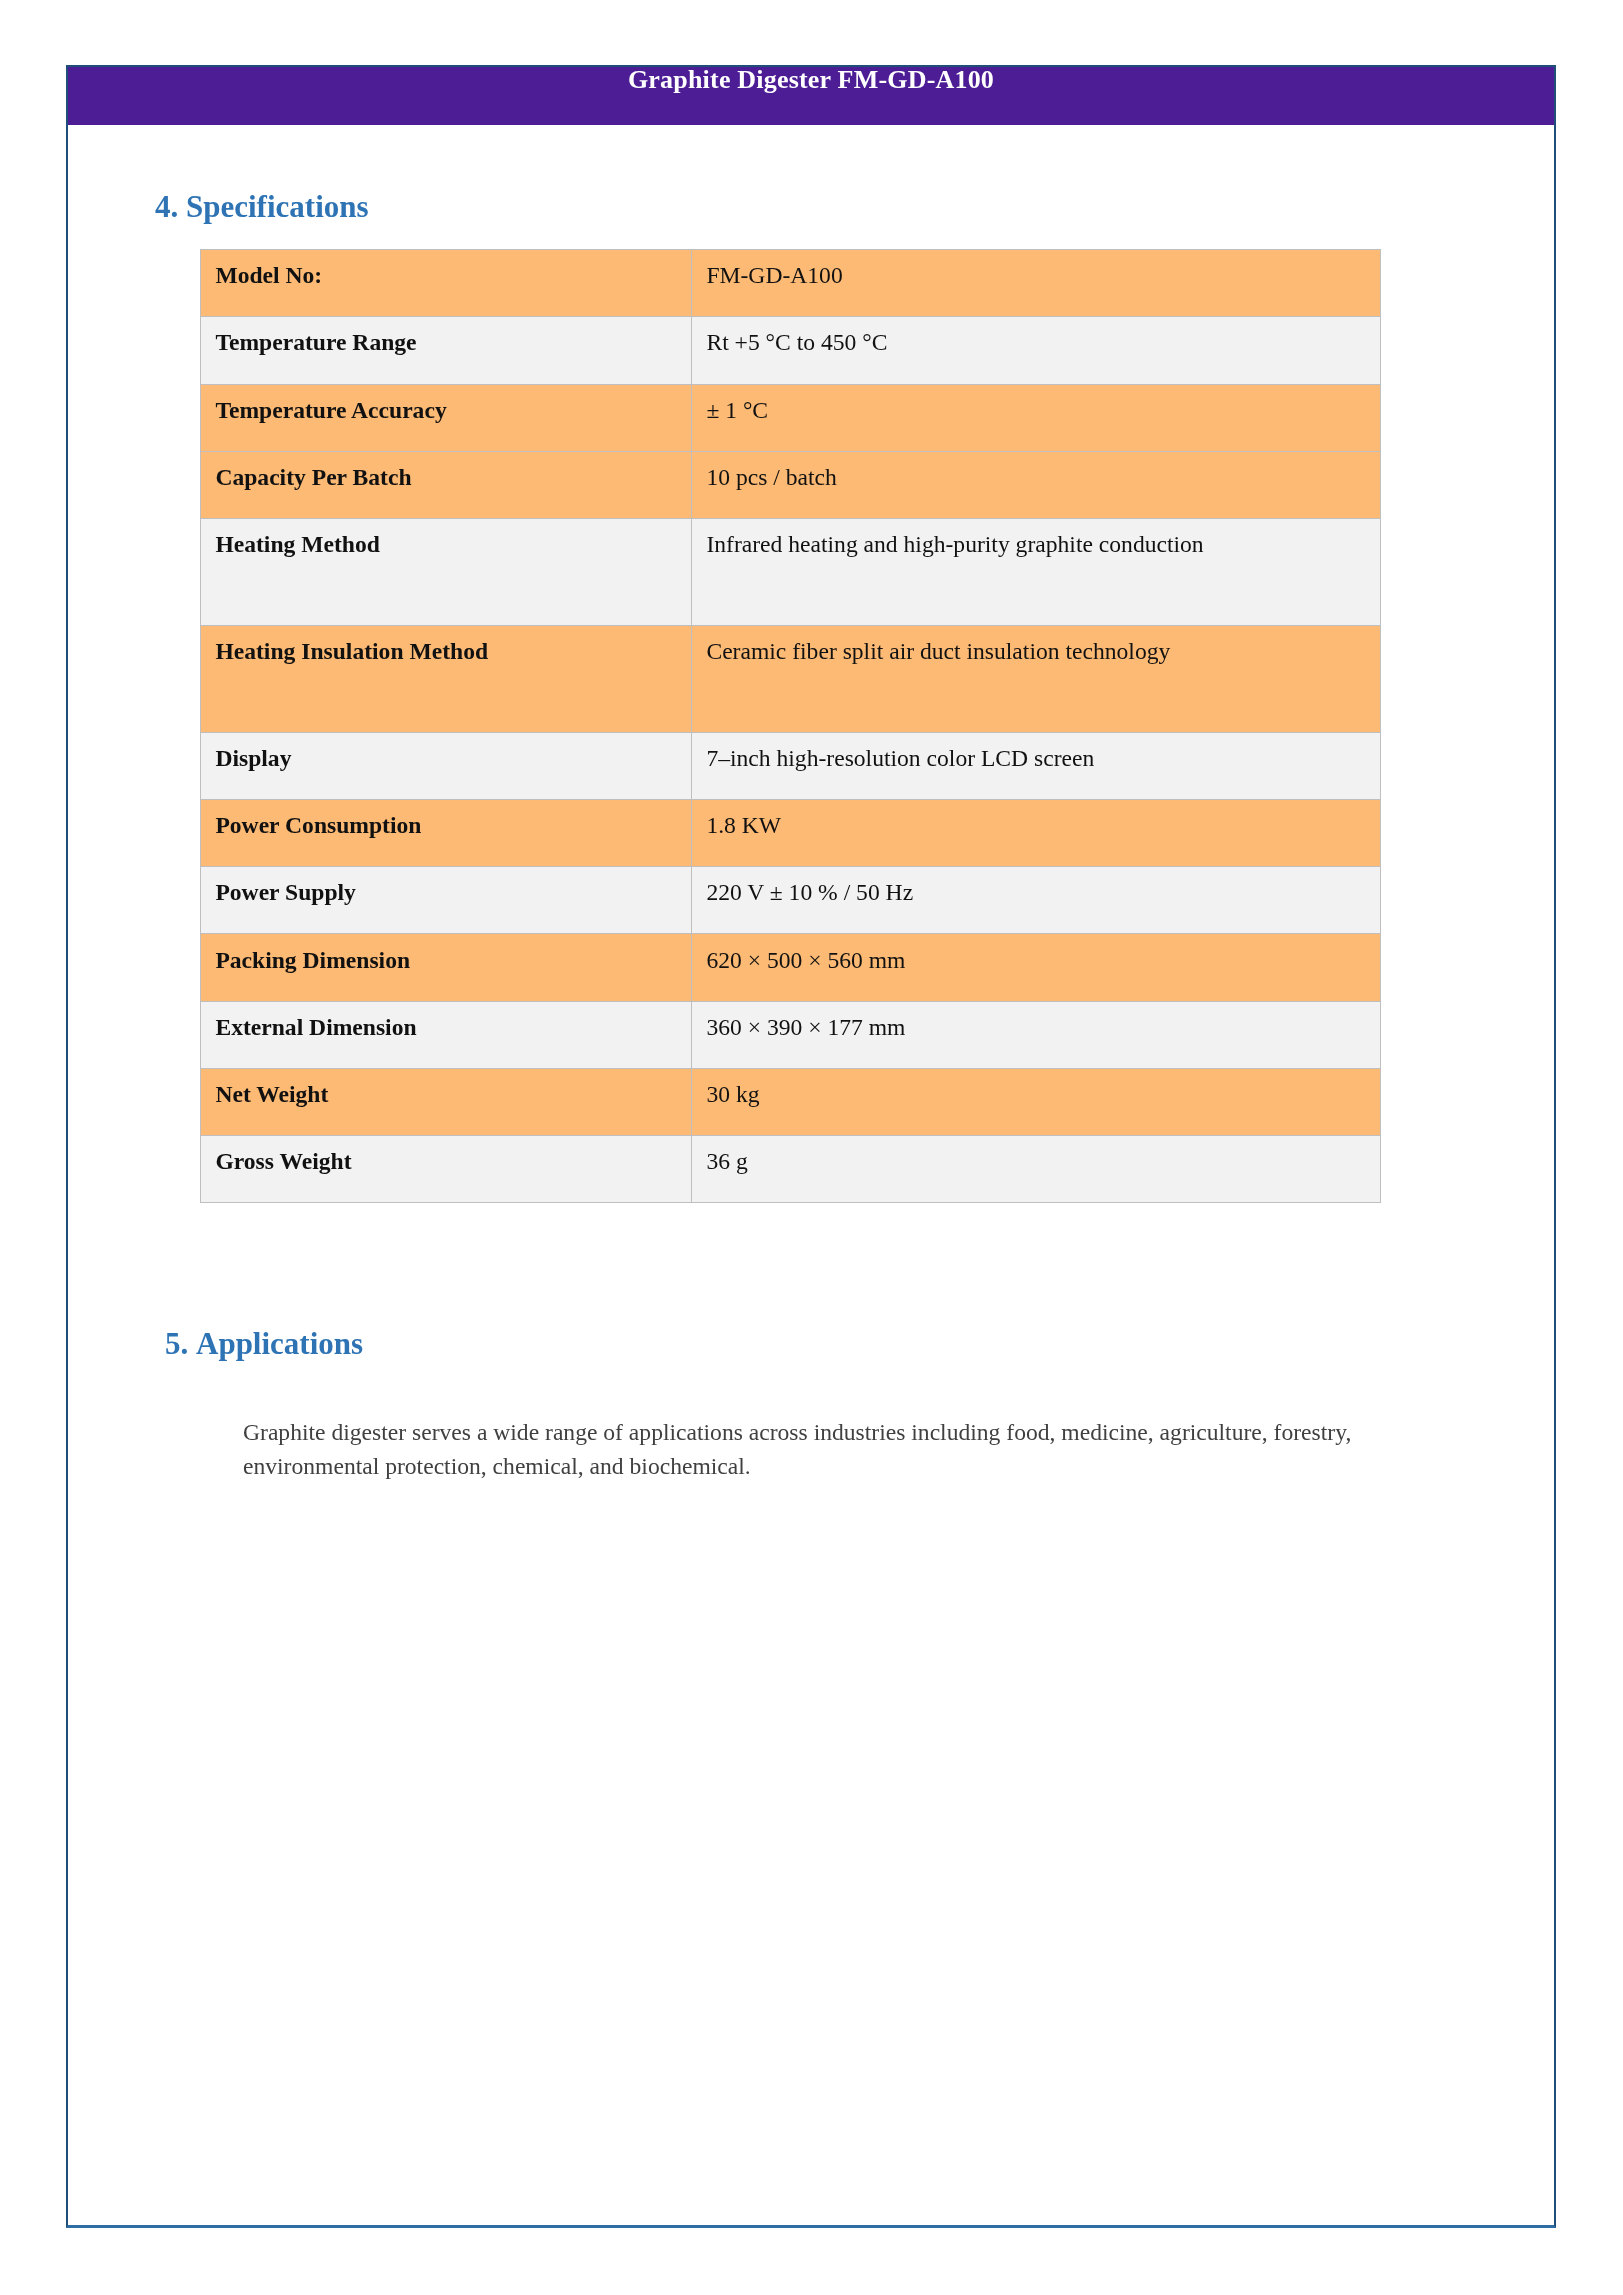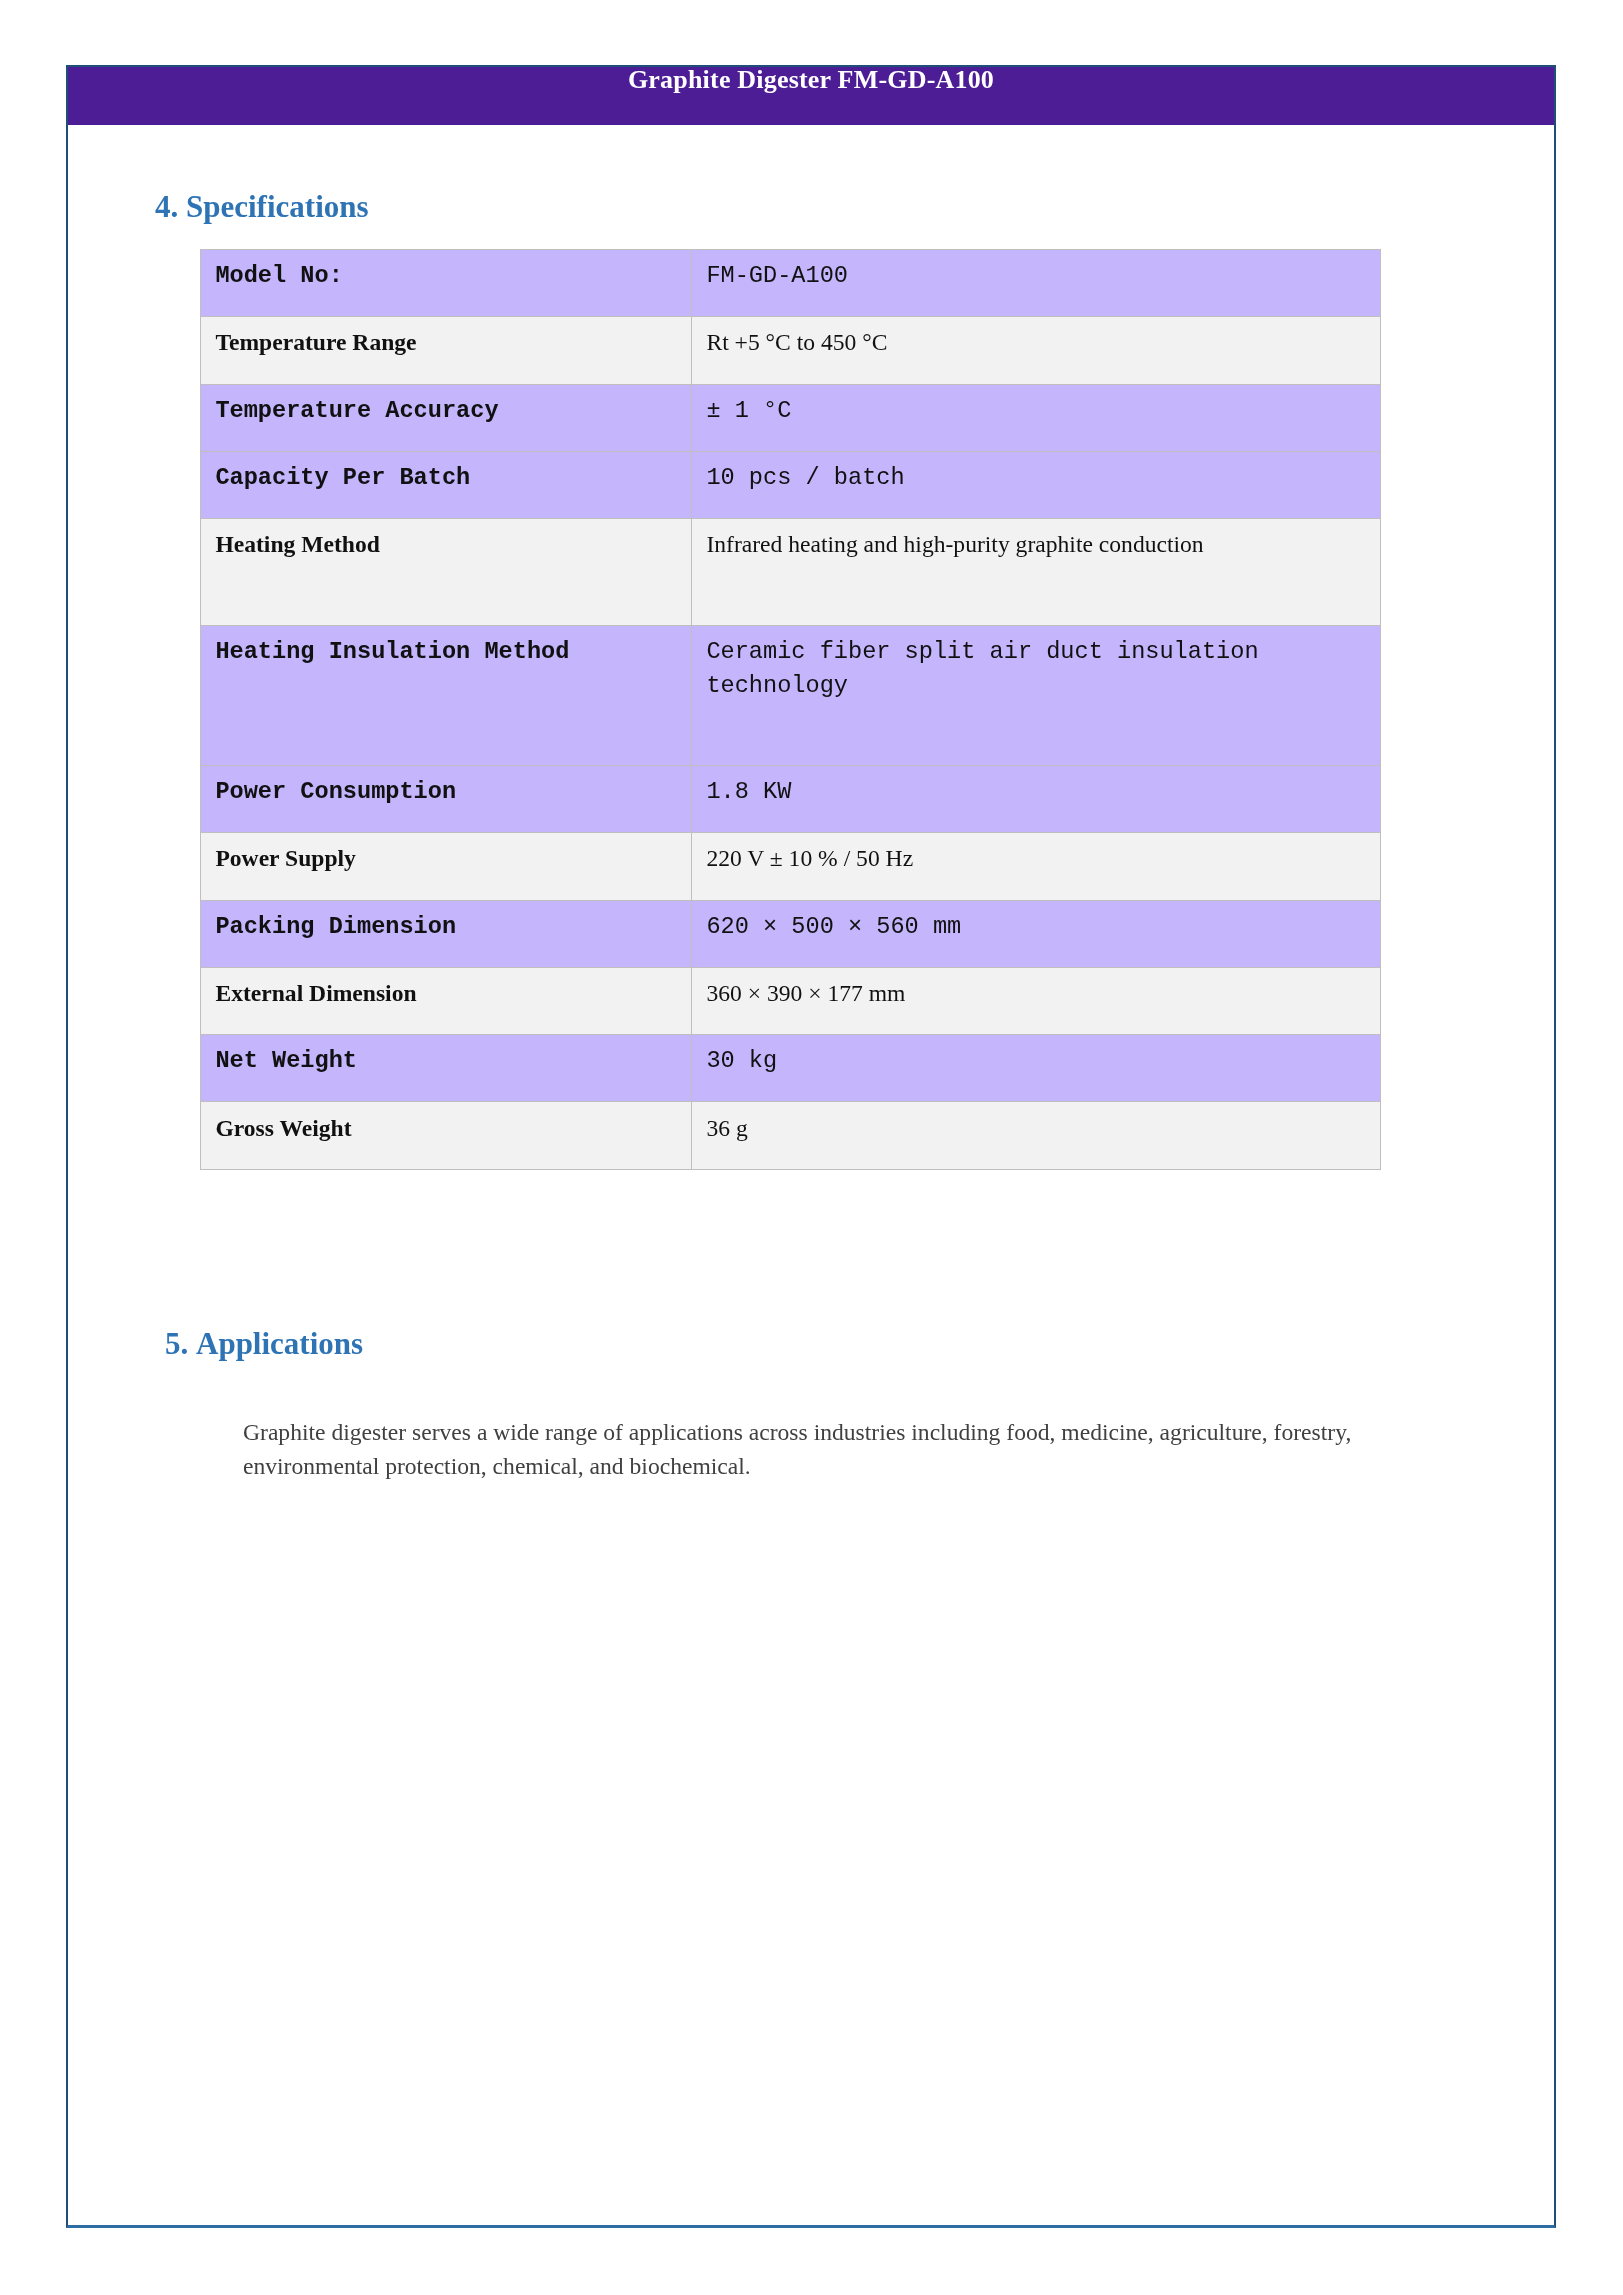--- a/index.html
+++ b/index.html
@@ -96,22 +96,21 @@
   #spec-table td.cell-label {
     font-weight: bold;
   }
   #spec-table td.cell-value {
     font-weight: normal;
   }
   #spec-table tr.row-shaded td {
     background: #f2f2f2;
   }
   #spec-table tr.row-plain td {
-    background: #c4b5fd;
-    font-family: Liberation Mono, monospace;
+    background: #fdba74;
   }
   #spec-table tr.row-tall td {
     padding-bottom: 63px;
   }
 
   
   #applications-body {
     position: absolute;
     left: 175px;
     top: 1266px;
@@ -160,20 +159,24 @@
             <td class="cell-value">10 pcs / batch</td>
           </tr>
           <tr class="row-shaded row-tall">
             <td class="cell-label">Heating Method</td>
             <td class="cell-value">Infrared heating and high-purity graphite conduction</td>
           </tr>
           <tr class="row-plain row-tall">
             <td class="cell-label">Heating Insulation Method</td>
             <td class="cell-value">Ceramic fiber split air duct insulation technology</td>
           </tr>
+          <tr class="row-shaded">
+            <td class="cell-label">Display</td>
+            <td class="cell-value">7–inch high-resolution color LCD screen</td>
+          </tr>
           <tr class="row-plain">
             <td class="cell-label">Power Consumption</td>
             <td class="cell-value">1.8 KW</td>
           </tr>
           <tr class="row-shaded">
             <td class="cell-label">Power Supply</td>
             <td class="cell-value">220 V ± 10 % / 50 Hz</td>
           </tr>
           <tr class="row-plain">
             <td class="cell-label">Packing Dimension</td>

